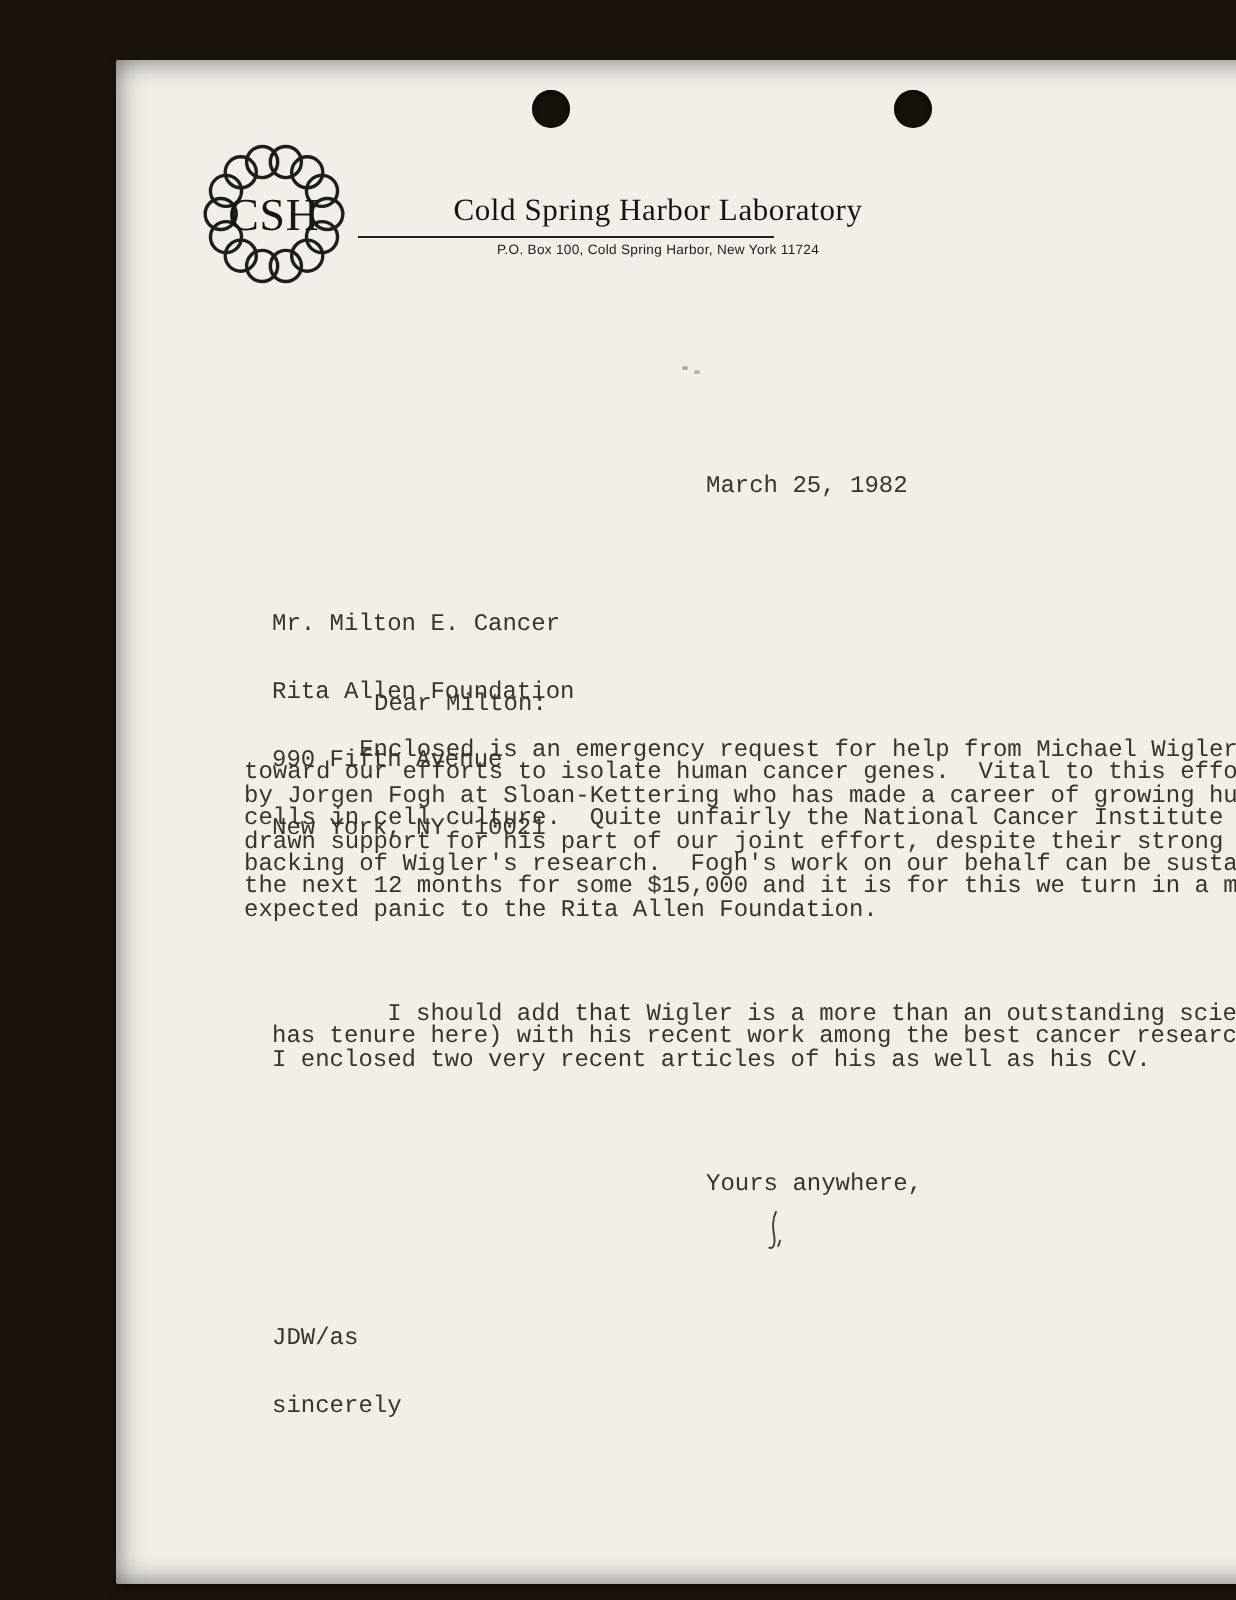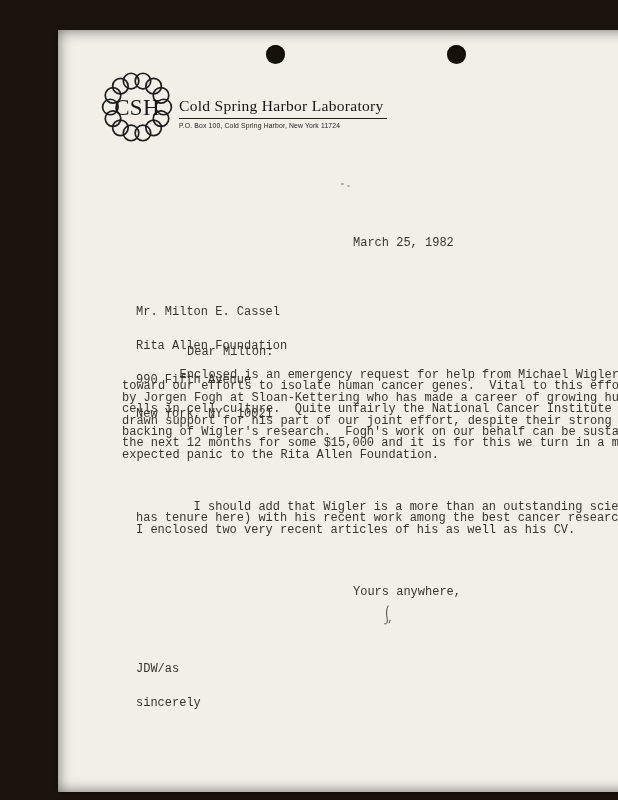--- a/index.html
+++ b/index.html
@@ -54,20 +54,21 @@
     fill: #161616;
     text-anchor: middle;
     letter-spacing: 0.5px;
   }
 
   .org {
     position: absolute;
     left: 121px;
     top: 67px;
     width: 300px;
+    text-align: center;
   }
   .org-name {
     font-family: "Liberation Serif", serif;
     font-size: 15.5px;
     color: #141414;
     letter-spacing: 0.3px;
     white-space: nowrap;
   }
   .org-rule {
     margin-top: 3px;
@@ -163,21 +164,21 @@
     <div class="org-name">Cold Spring Harbor Laboratory</div>
     <div class="org-rule"></div>
     <div class="org-address">P.O. Box 100, Cold Spring Harbor, New York 11724</div>
   </div>
 
   <div class="smudge"></div>
 
   <div class="mono date">March 25, 1982</div>
 
   <div class="mono recipient">
-    <div>Mr. Milton E. Cassel</div>
+    <div>Mr. Milton E. Cancer</div>
     <div>Rita Allen Foundation</div>
     <div>990 Fifth Avenue</div>
     <div>New York, NY  10021</div>
   </div>
 
   <div class="mono salutation">Dear Milton:</div>
 
   <div class="mono p1">        Enclosed is an emergency request for help from Michael Wigler of our staff
 toward our efforts to isolate human cancer genes.  Vital to this effort is work
 by Jorgen Fogh at Sloan-Kettering who has made a career of growing human cancer

